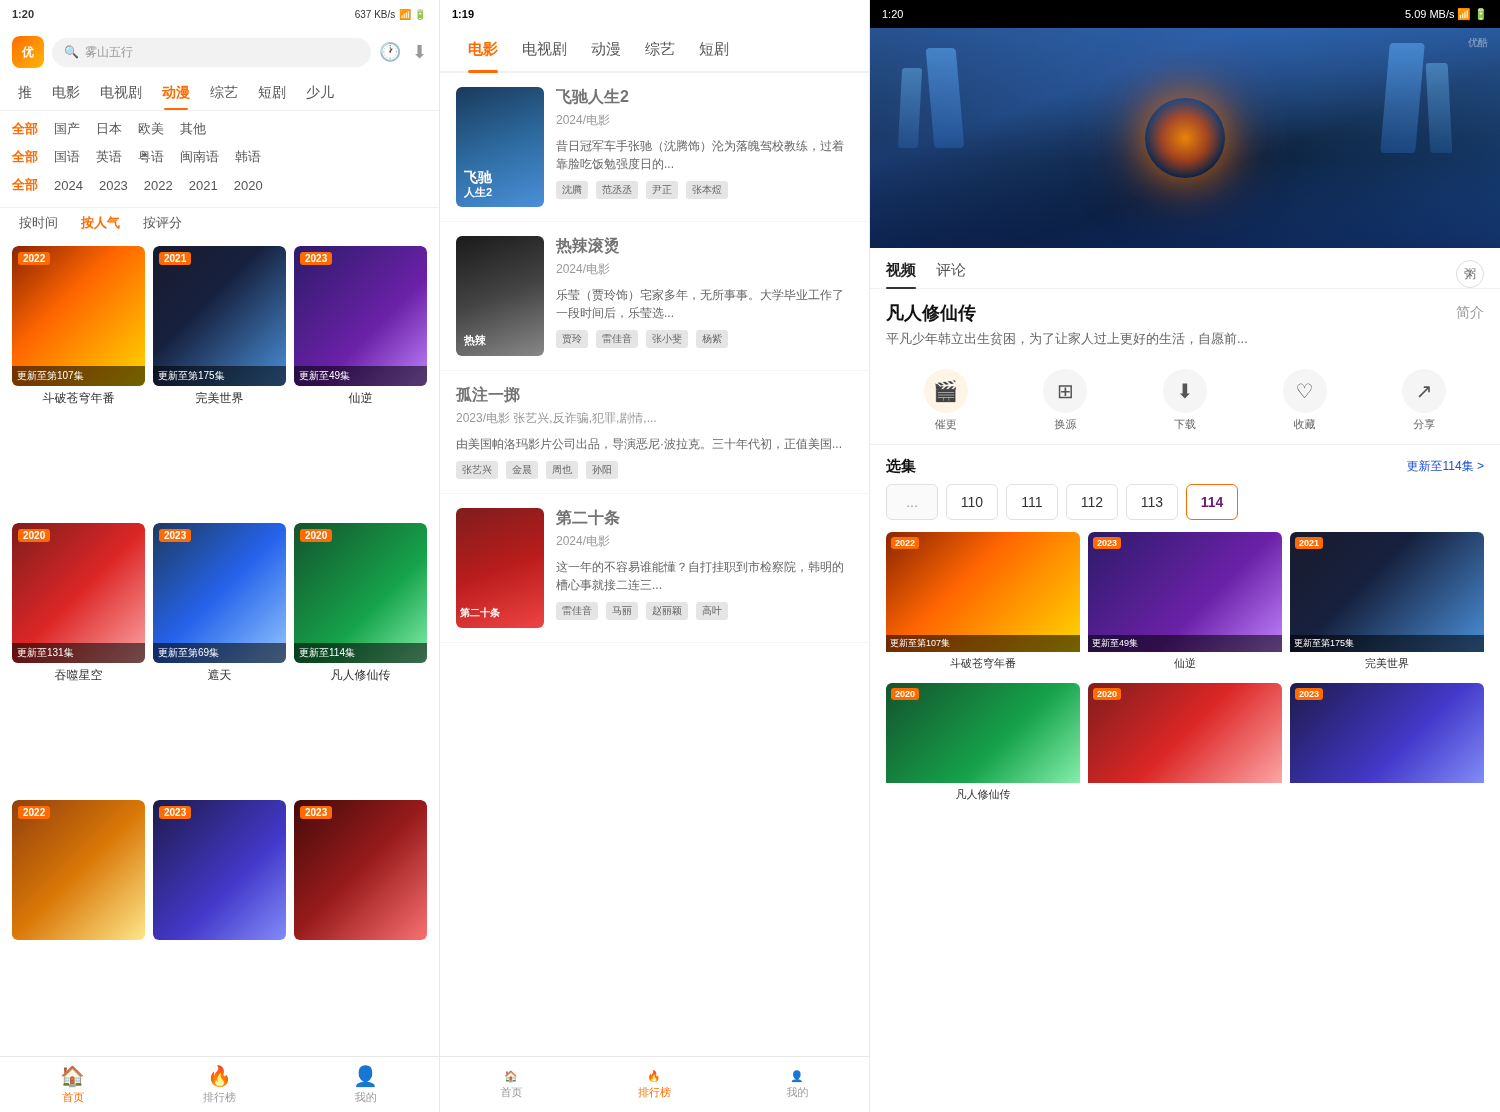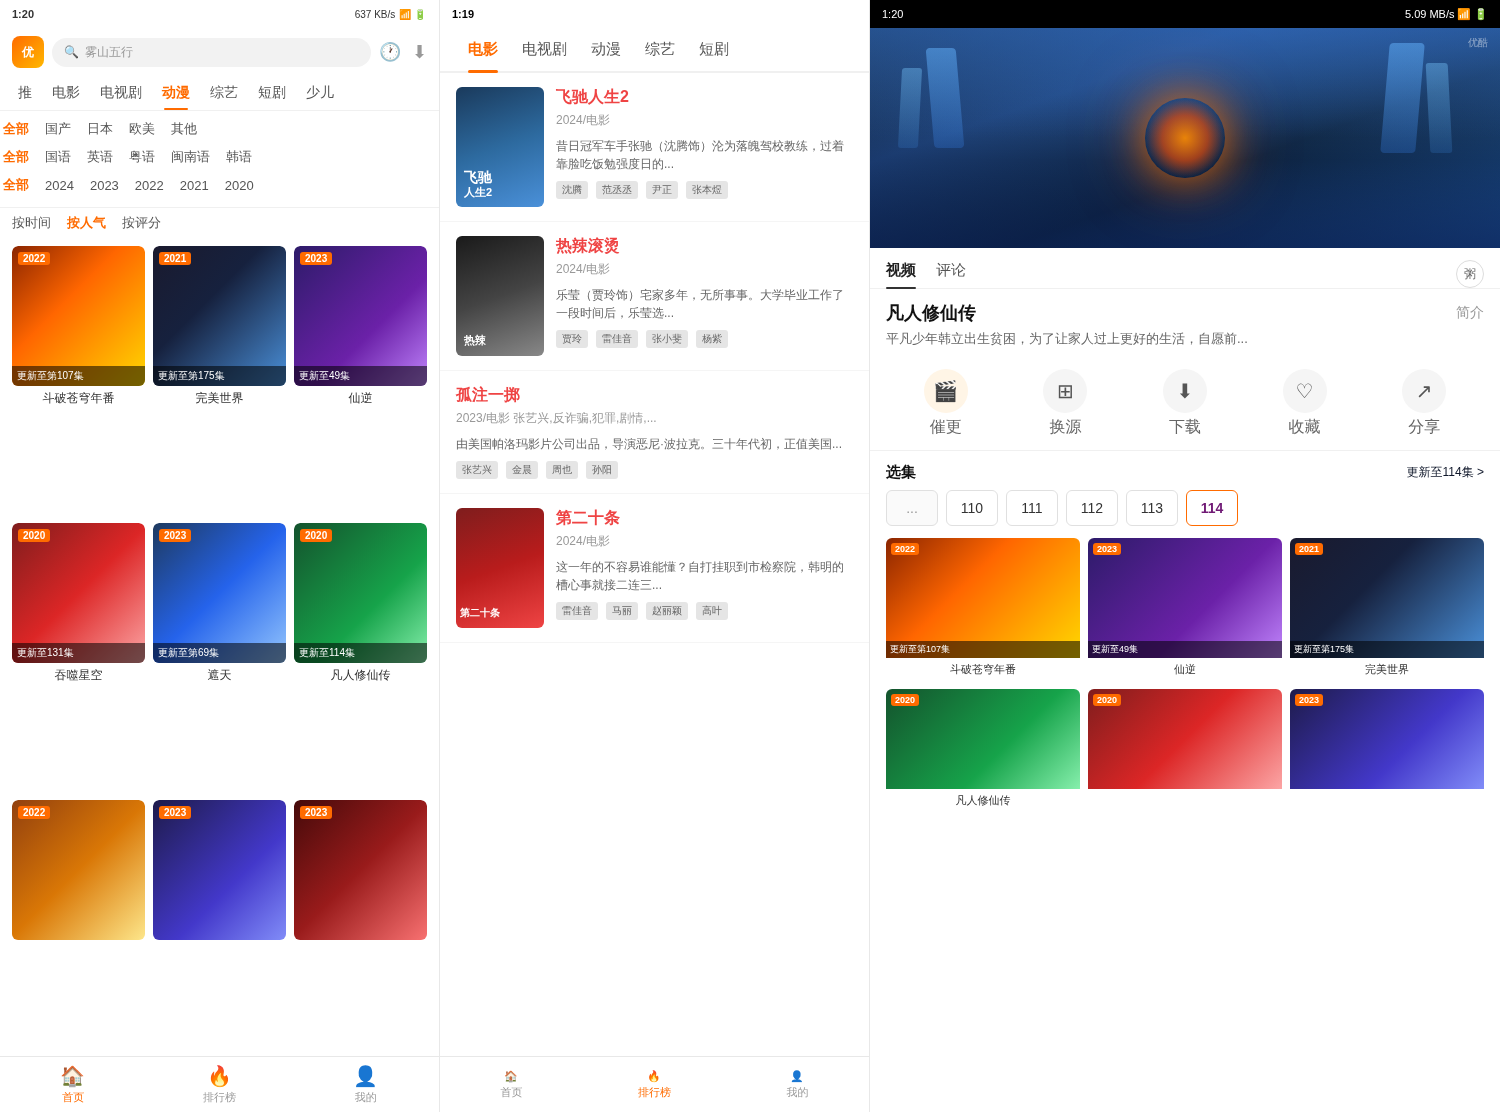--- a/index.html
+++ b/index.html
@@ -93,21 +93,21 @@
       bottom: 0;
       left: 50%;
       transform: translateX(-50%);
       width: 24px;
       height: 2px;
       background: #ff6b00;
       border-radius: 2px;
     }
 
     .filter-section {
-      padding: 6px 3px;
+      padding: 6px 12px;
       border-bottom: 1px solid #f0f0f0;
     }
     .filter-row {
       display: flex;
       gap: 16px;
       margin-bottom: 4px;
       align-items: center;
     }
     .filter-item {
       font-size: 13px;
@@ -119,20 +119,21 @@
 
     .sort-row {
       display: flex;
       gap: 16px;
       padding: 6px 12px;
     }
     .sort-item {
       font-size: 13px;
       color: #555;
       cursor: pointer;
+      margin-left: 7px;
     }
     .sort-item.active { color: #ff6b00; font-weight: 600; text-align: center; }
 
     .content-grid {
       flex: 1;
       overflow-y: auto;
       padding: 8px 12px;
       display: grid;
       grid-template-columns: repeat(3, 1fr);
       gap: 8px;
@@ -290,21 +291,21 @@
     .poster-bg {
       width: 100%;
       height: 100%;
     }
     .poster-feichi { background: linear-gradient(160deg, #1a3a5c 0%, #2d6a9f 50%, #4a90d9 100%); }
     .poster-reila { background: linear-gradient(160deg, #1a1a1a 0%, #444 50%, #888 100%); }
     .poster-guzhu { background: linear-gradient(160deg, #2d1b00 0%, #7c4a1e 50%, #c4822a 100%); }
     .poster-di20 { background: linear-gradient(160deg, #7f1d1d 0%, #b91c1c 50%, #ef4444 100%); }
 
     .movie-info { flex: 1; }
-    .movie-title { font-size: 16px; font-weight: 700; color: #ef4444; margin-bottom: 4px; }
+    .movie-title { font-size: 16px; font-weight: 700; color: #737373; margin-bottom: 4px; }
     .movie-meta { font-size: 12px; color: #999; margin-bottom: 8px; }
     .movie-desc { font-size: 12px; color: #666; line-height: 1.5; margin-bottom: 8px; display: -webkit-box; -webkit-line-clamp: 3; -webkit-box-orient: vertical; overflow: hidden; }
     .movie-cast { display: flex; gap: 8px; flex-wrap: wrap; }
     .cast-tag {
       font-size: 10px;
       color: #666;
       background: #e5e5e5;
       padding: 2px 6px;
       border-radius: 3px;
     }
@@ -462,30 +463,30 @@
       width: 44px;
       height: 44px;
       border-radius: 50%;
       display: flex;
       align-items: center;
       justify-content: center;
       font-size: 20px;
     }
     .p3-action-icon.orange { background: #fff5e6; color: #ff6b00; }
     .p3-action-icon.gray { background: #f5f5f5; color: #555; }
-    .p3-action-label { font-size: 16px; color: #666; }
+    .p3-action-label { font-size: 11px; color: #666; }
 
     .p3-section-header {
       display: flex;
       align-items: center;
       justify-content: space-between;
       padding: 12px 16px 8px;
     }
     .p3-section-title { font-size: 15px; font-weight: 700; color: #111; }
-    .p3-section-more { font-size: 12px; color: #0f172a; cursor: pointer; }
+    .p3-section-more { font-size: 12px; color: #1d4ed8; cursor: pointer; }
 
     .episode-scroll {
       display: flex;
       padding: 0 16px 12px;
       gap: 8px;
       overflow-x: auto;
     }
     .episode-scroll::-webkit-scrollbar { display: none; }
     .episode-btn {
       flex-shrink: 0;

